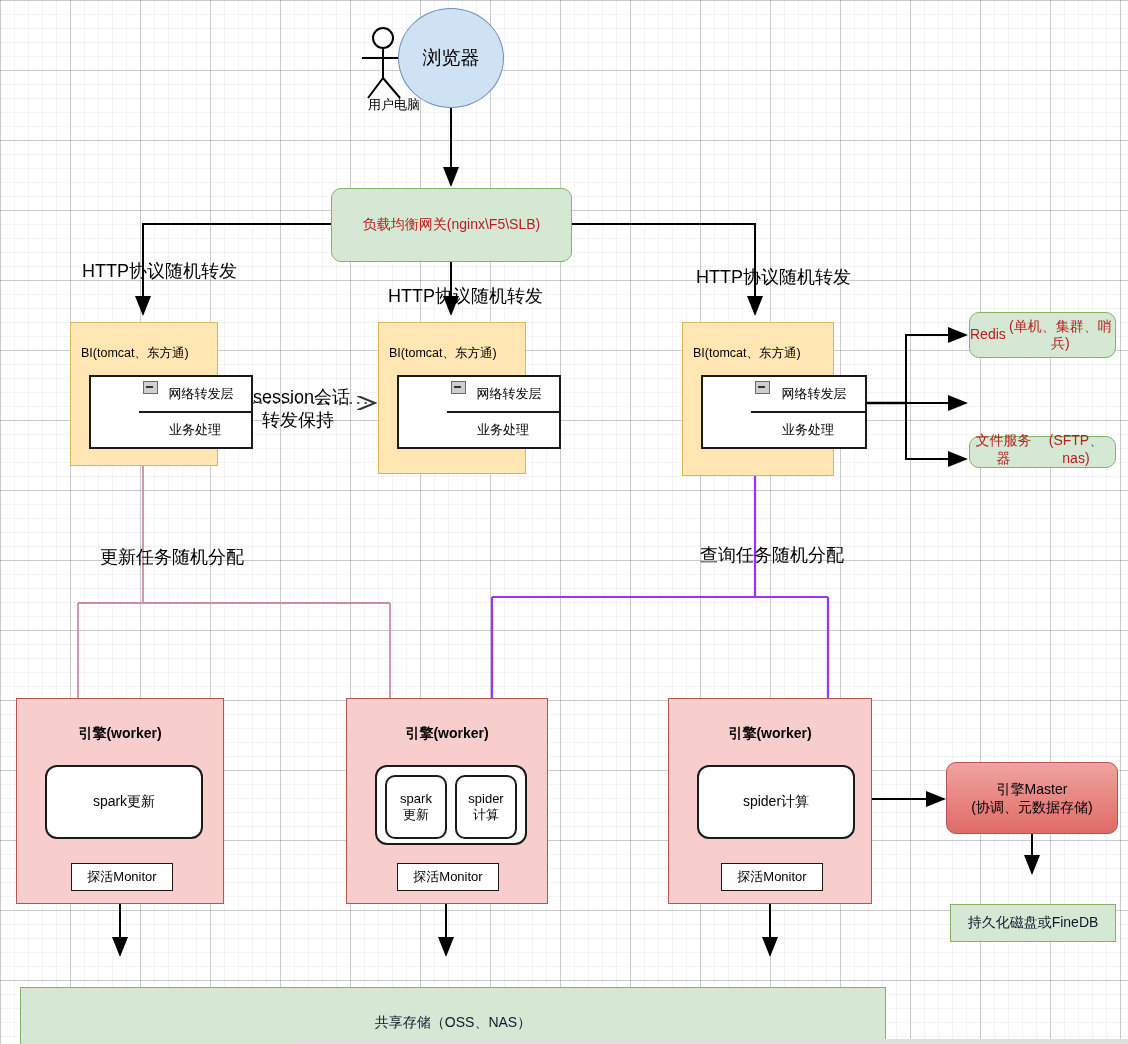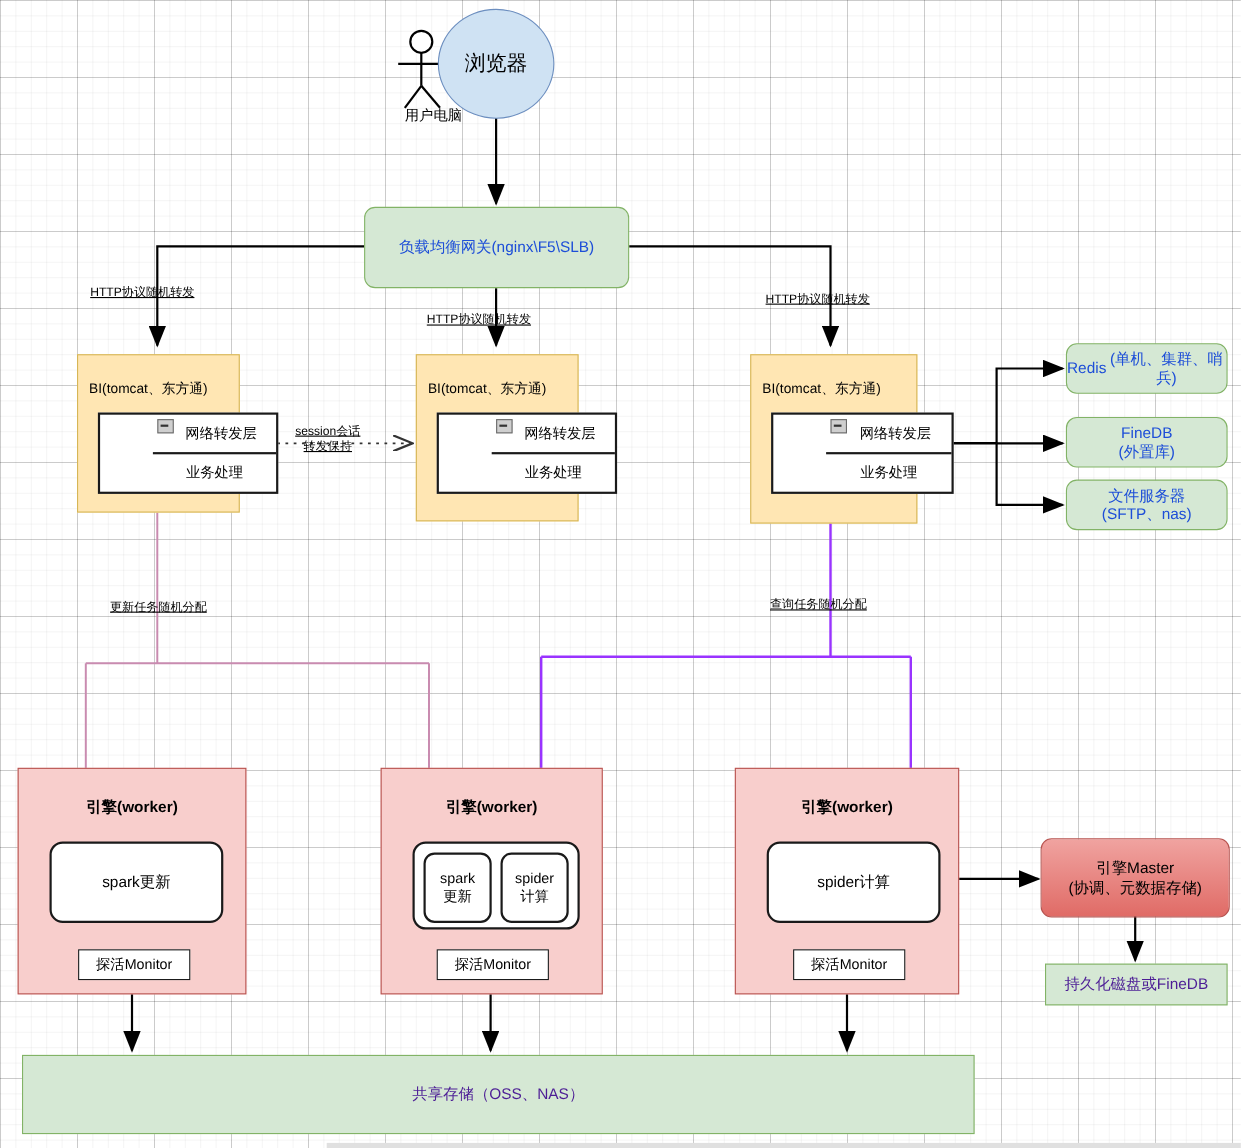--- a/index.html
+++ b/index.html
@@ -21,25 +21,25 @@
     background-size:14px 14px,14px 14px,70px 70px,70px 70px;
     background-position:0px 1px,1px 0px,0px 1px,1px 0px;
   }
   svg.edges{position:absolute;left:0;top:0;width:1128px;height:1044px;pointer-events:none;}
 
   .node{position:absolute;box-sizing:border-box;display:flex;align-items:center;justify-content:center;text-align:center;}
 
   
   .green-r{
     background:#d5e8d4;border:1px solid #82b366;border-radius:10px;
-    color:#1d4ed8;font-size:14px;line-height:1.25;
+    color:#b91c1c;font-size:14px;line-height:1.25;
   }
   .green-sq{
     background:#d5e8d4;border:1px solid #82b366;border-radius:0;
-    color:#4c1d95;font-size:14px;line-height:1.25;
+    color:#0f172a;font-size:14px;line-height:1.25;margin-top:28px;
   }
   
   .blue-e{
     background:#cfe2f3;border:1px solid #6c8ebf;border-radius:50%;
     color:#000;font-size:19px;
   }
   
   .yellow-c{
     background:#ffe6b3;border:1px solid #d6b656;border-radius:0;
     display:block;
@@ -82,22 +82,22 @@
     display:flex;align-items:center;justify-content:center;font-size:13px;color:#000;
   }
 
   
   .red-grad{
     background:linear-gradient(to bottom,#f0a3a0 0%,#e06b66 100%);
     border:1px solid #b85450;border-radius:10px;color:#000;font-size:14px;line-height:1.3;
   }
 
   .edge-label{
-    position:absolute;font-size:11px;color:#000;white-space:nowrap;
-    background:transparent;line-height:1.25;text-align:center;text-decoration:underline;
+    position:absolute;font-size:18px;color:#000;white-space:nowrap;
+    background:transparent;line-height:1.25;text-align:center;
   }
 
   .bottombar{
     position:absolute;left:297px;top:1039px;width:831px;height:5px;
     background:#e0e0e0;
   }
 </style>
 </head>
 <body>
 
@@ -257,25 +257,21 @@
       <div class="row">
         <span>业务处理</span>
       </div>
     </div>
   </div>
 
   <div class="node green-r" style="left:969px;top:312px;width:147px;height:46px;flex-direction:row;">
     <div>Redis</div>
     <div>(单机、集群、哨兵)</div>
   </div>
-  <div class="node green-r" style="left:969px;top:379px;width:147px;height:46px;flex-direction:column;">
-    <div>FineDB</div>
-    <div>(外置库)</div>
-  </div>
-  <div class="node green-r" style="left:969px;top:436px;width:147px;height:46px;flex-direction:column;">
+  <div class="node green-r" style="left:969px;top:436px;width:147px;height:32px;flex-direction:row;align-items:flex-end;">
     <div>文件服务器</div>
     <div>(SFTP、nas)</div>
   </div>
 
   <div class="node red-c" style="left:16px;top:698px;width:208px;height:206px;">
     <div class="wtitle">引擎(worker)</div>
     <div class="white-round" style="left:28px;top:66px;width:154px;height:70px;">
       <span>spark更新</span>
     </div>
     <div class="monitor" style="left:54px;top:164px;width:100px;height:26px;">

